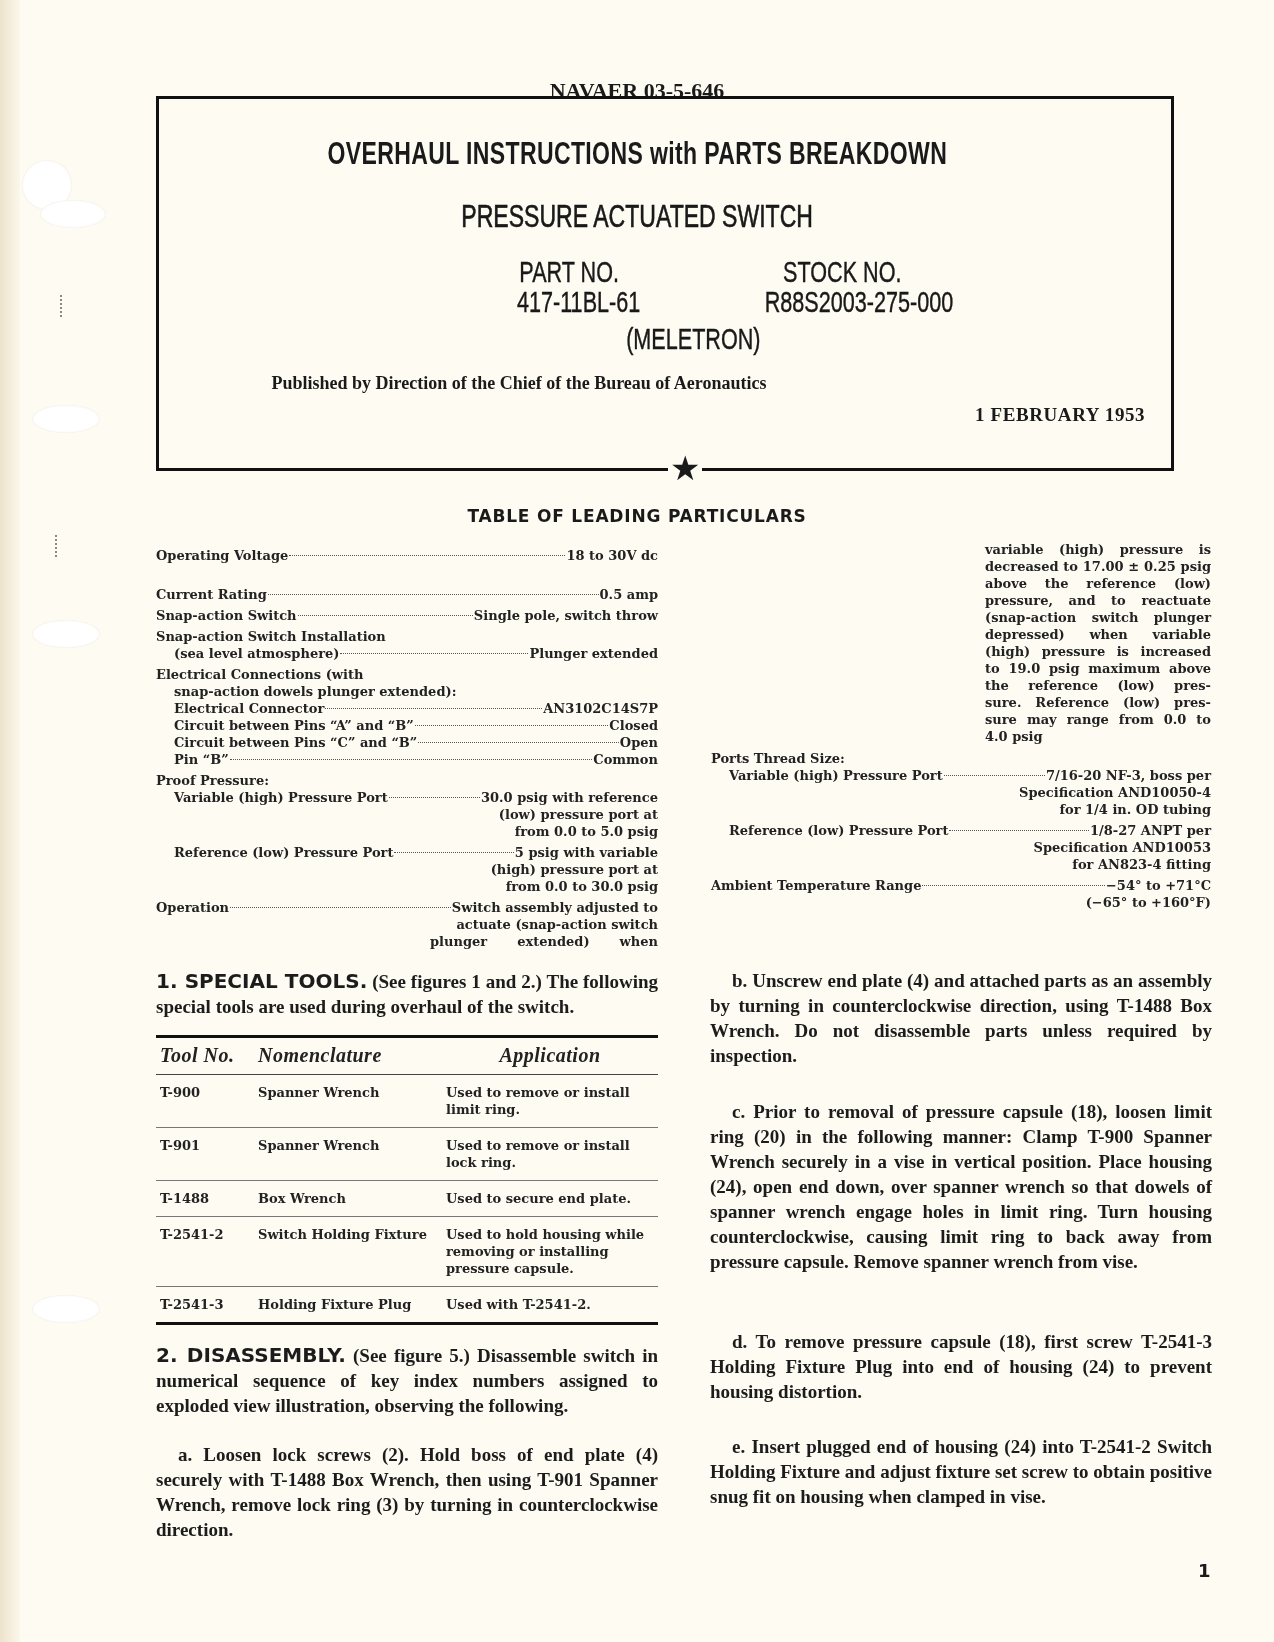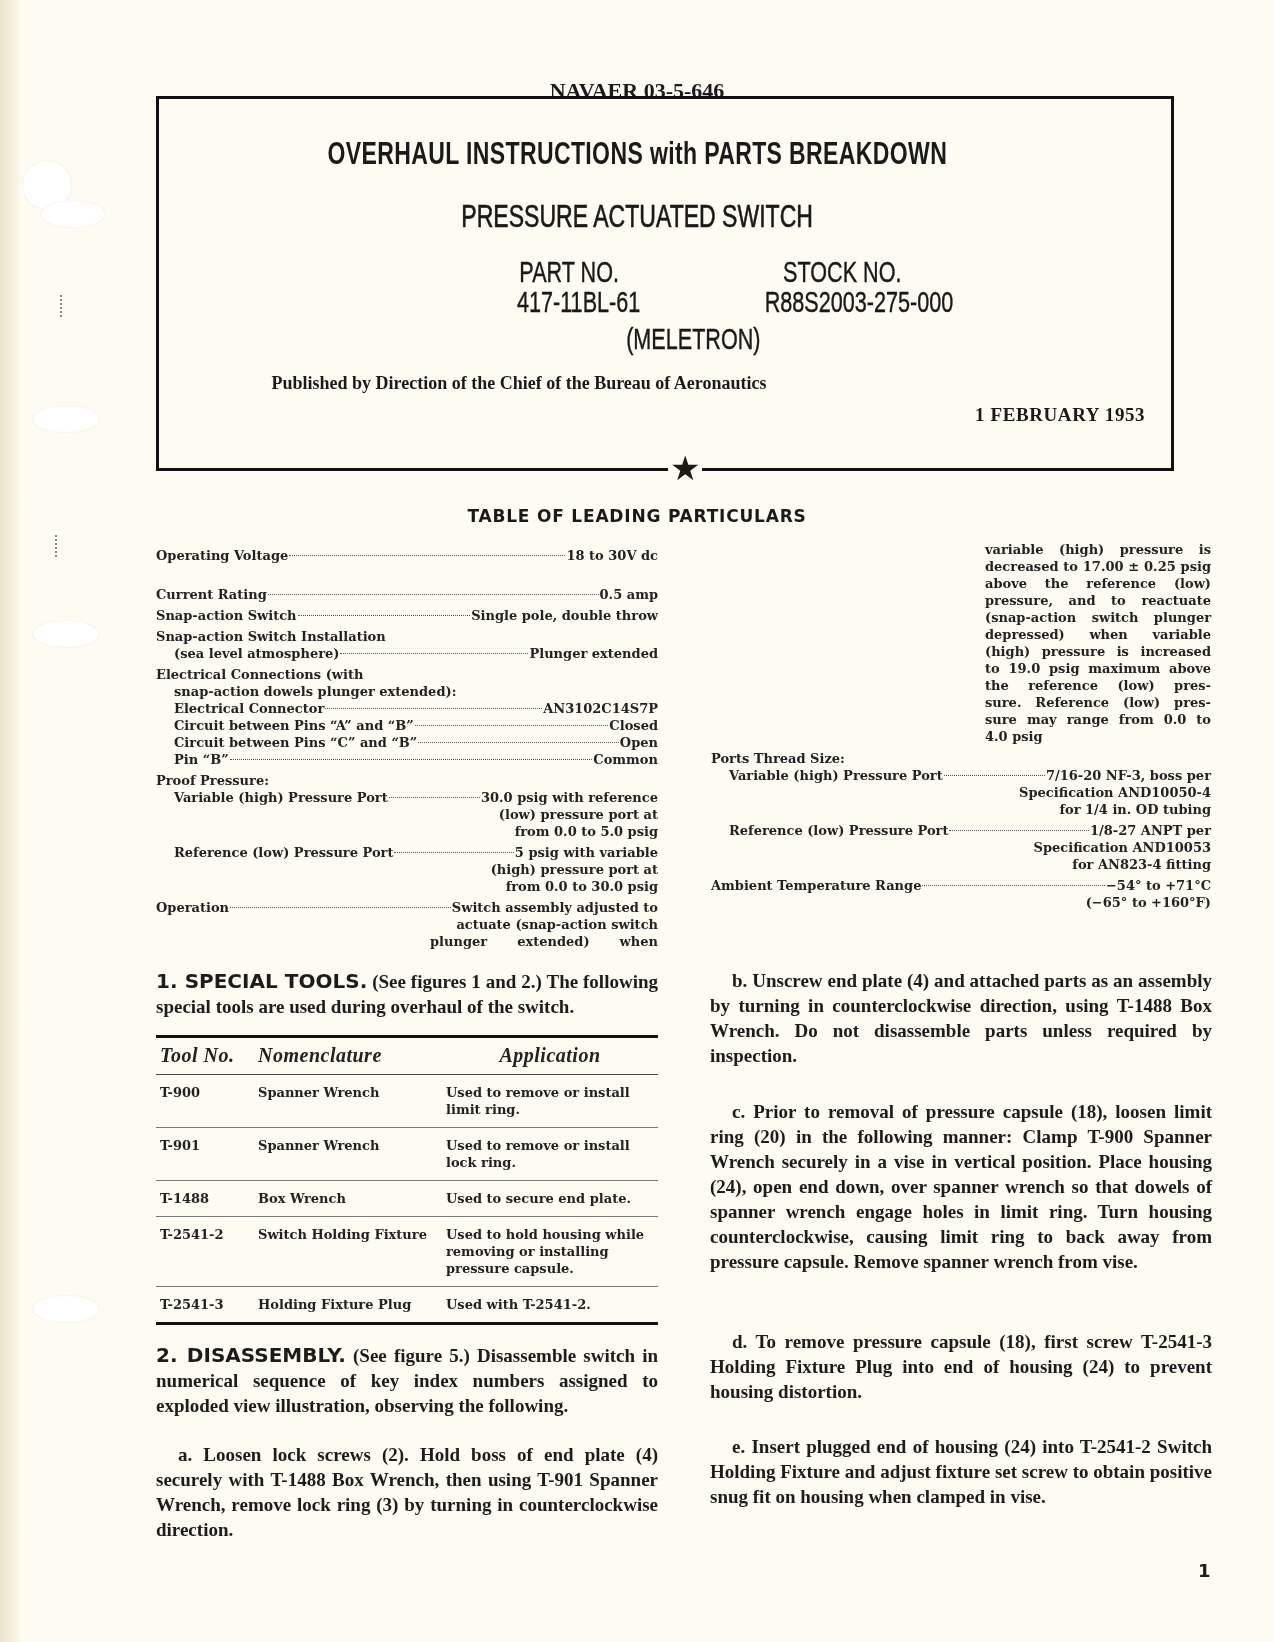--- a/index.html
+++ b/index.html
@@ -79,21 +79,21 @@
       <span class="val">18 to 30V dc</span>
     </div>
   <div class="row" style="margin-top:22px">
       <span class="lbl">Current Rating</span>
       <span class="dots"></span>
       <span class="val">0.5 amp</span>
     </div>
   <div class="row" style="margin-top:4px">
       <span class="lbl">Snap-action Switch</span>
       <span class="dots"></span>
-      <span class="val">Single pole, double throw</span>
+      <span class="val">Single pole, switch throw</span>
     </div>
   <div style="margin-top:4px">Snap-action Switch Installation</div>
   <div class="row indent">
       <span class="lbl">(sea level atmosphere)</span>
       <span class="dots"></span>
       <span class="val">Plunger extended</span>
     </div>
   <div style="margin-top:4px">Electrical Connections (with</div>
   <div class="indent">snap-action dowels plunger extended):</div>
   <div class="row indent">

